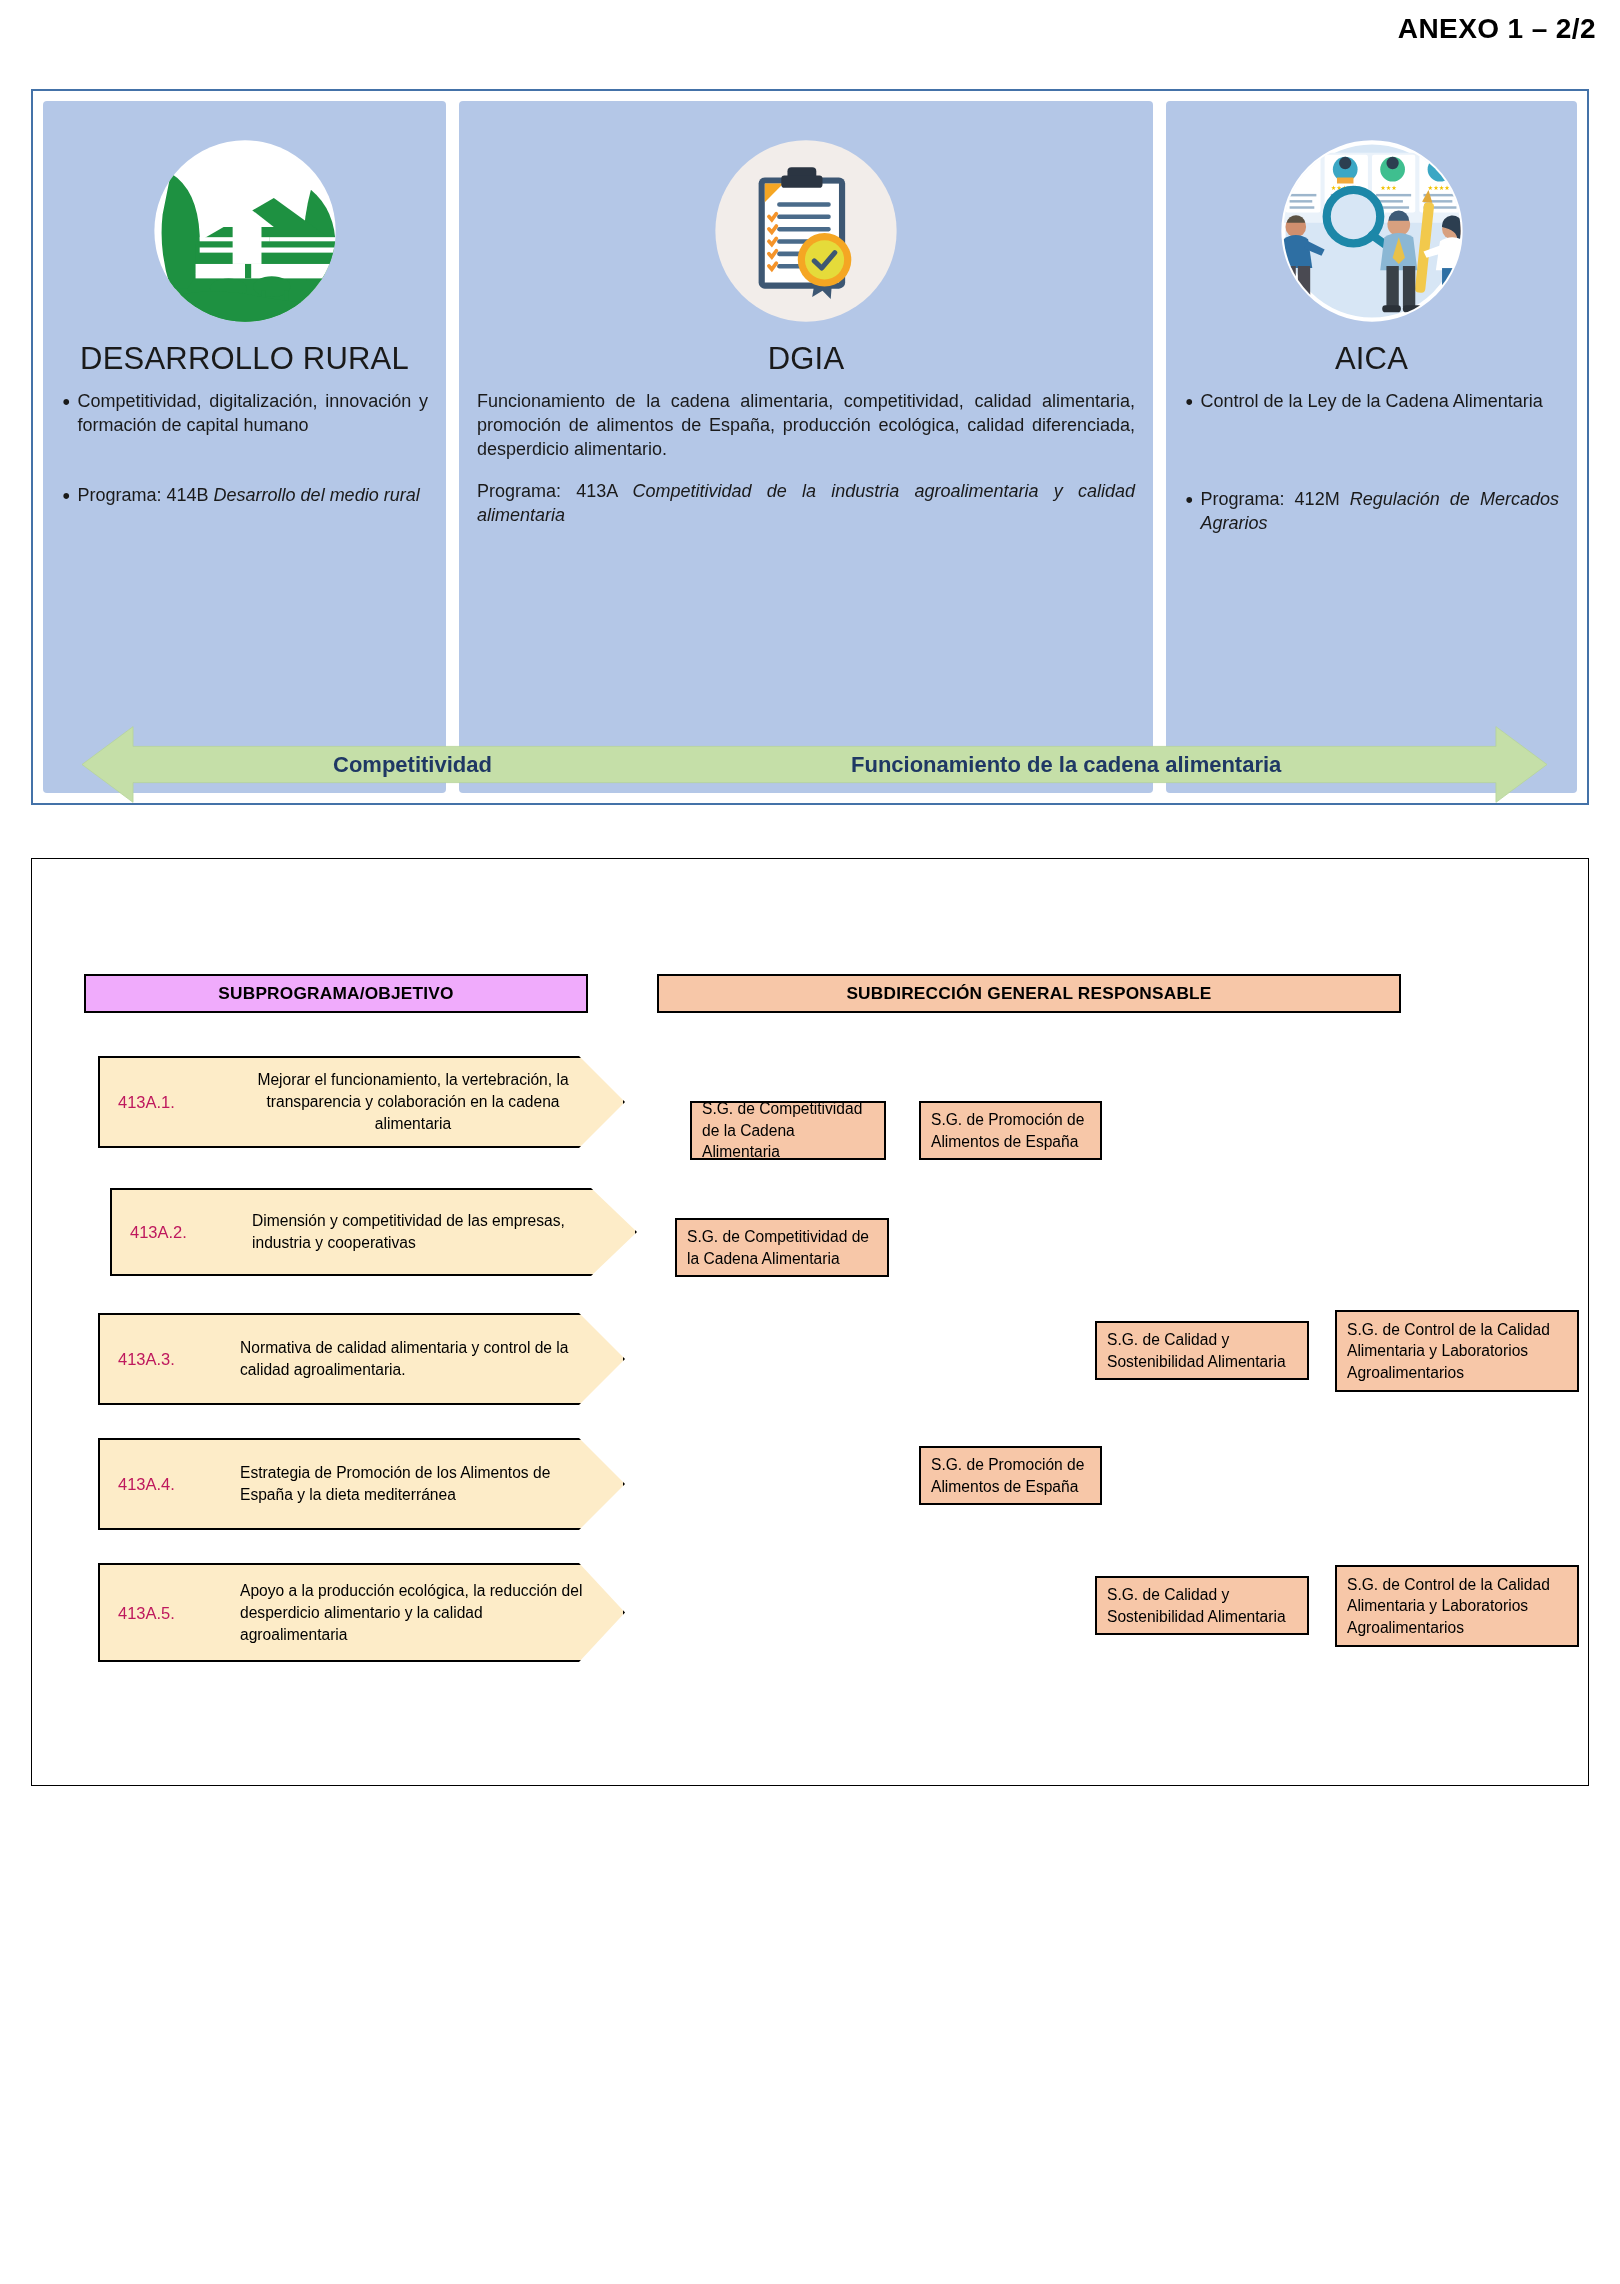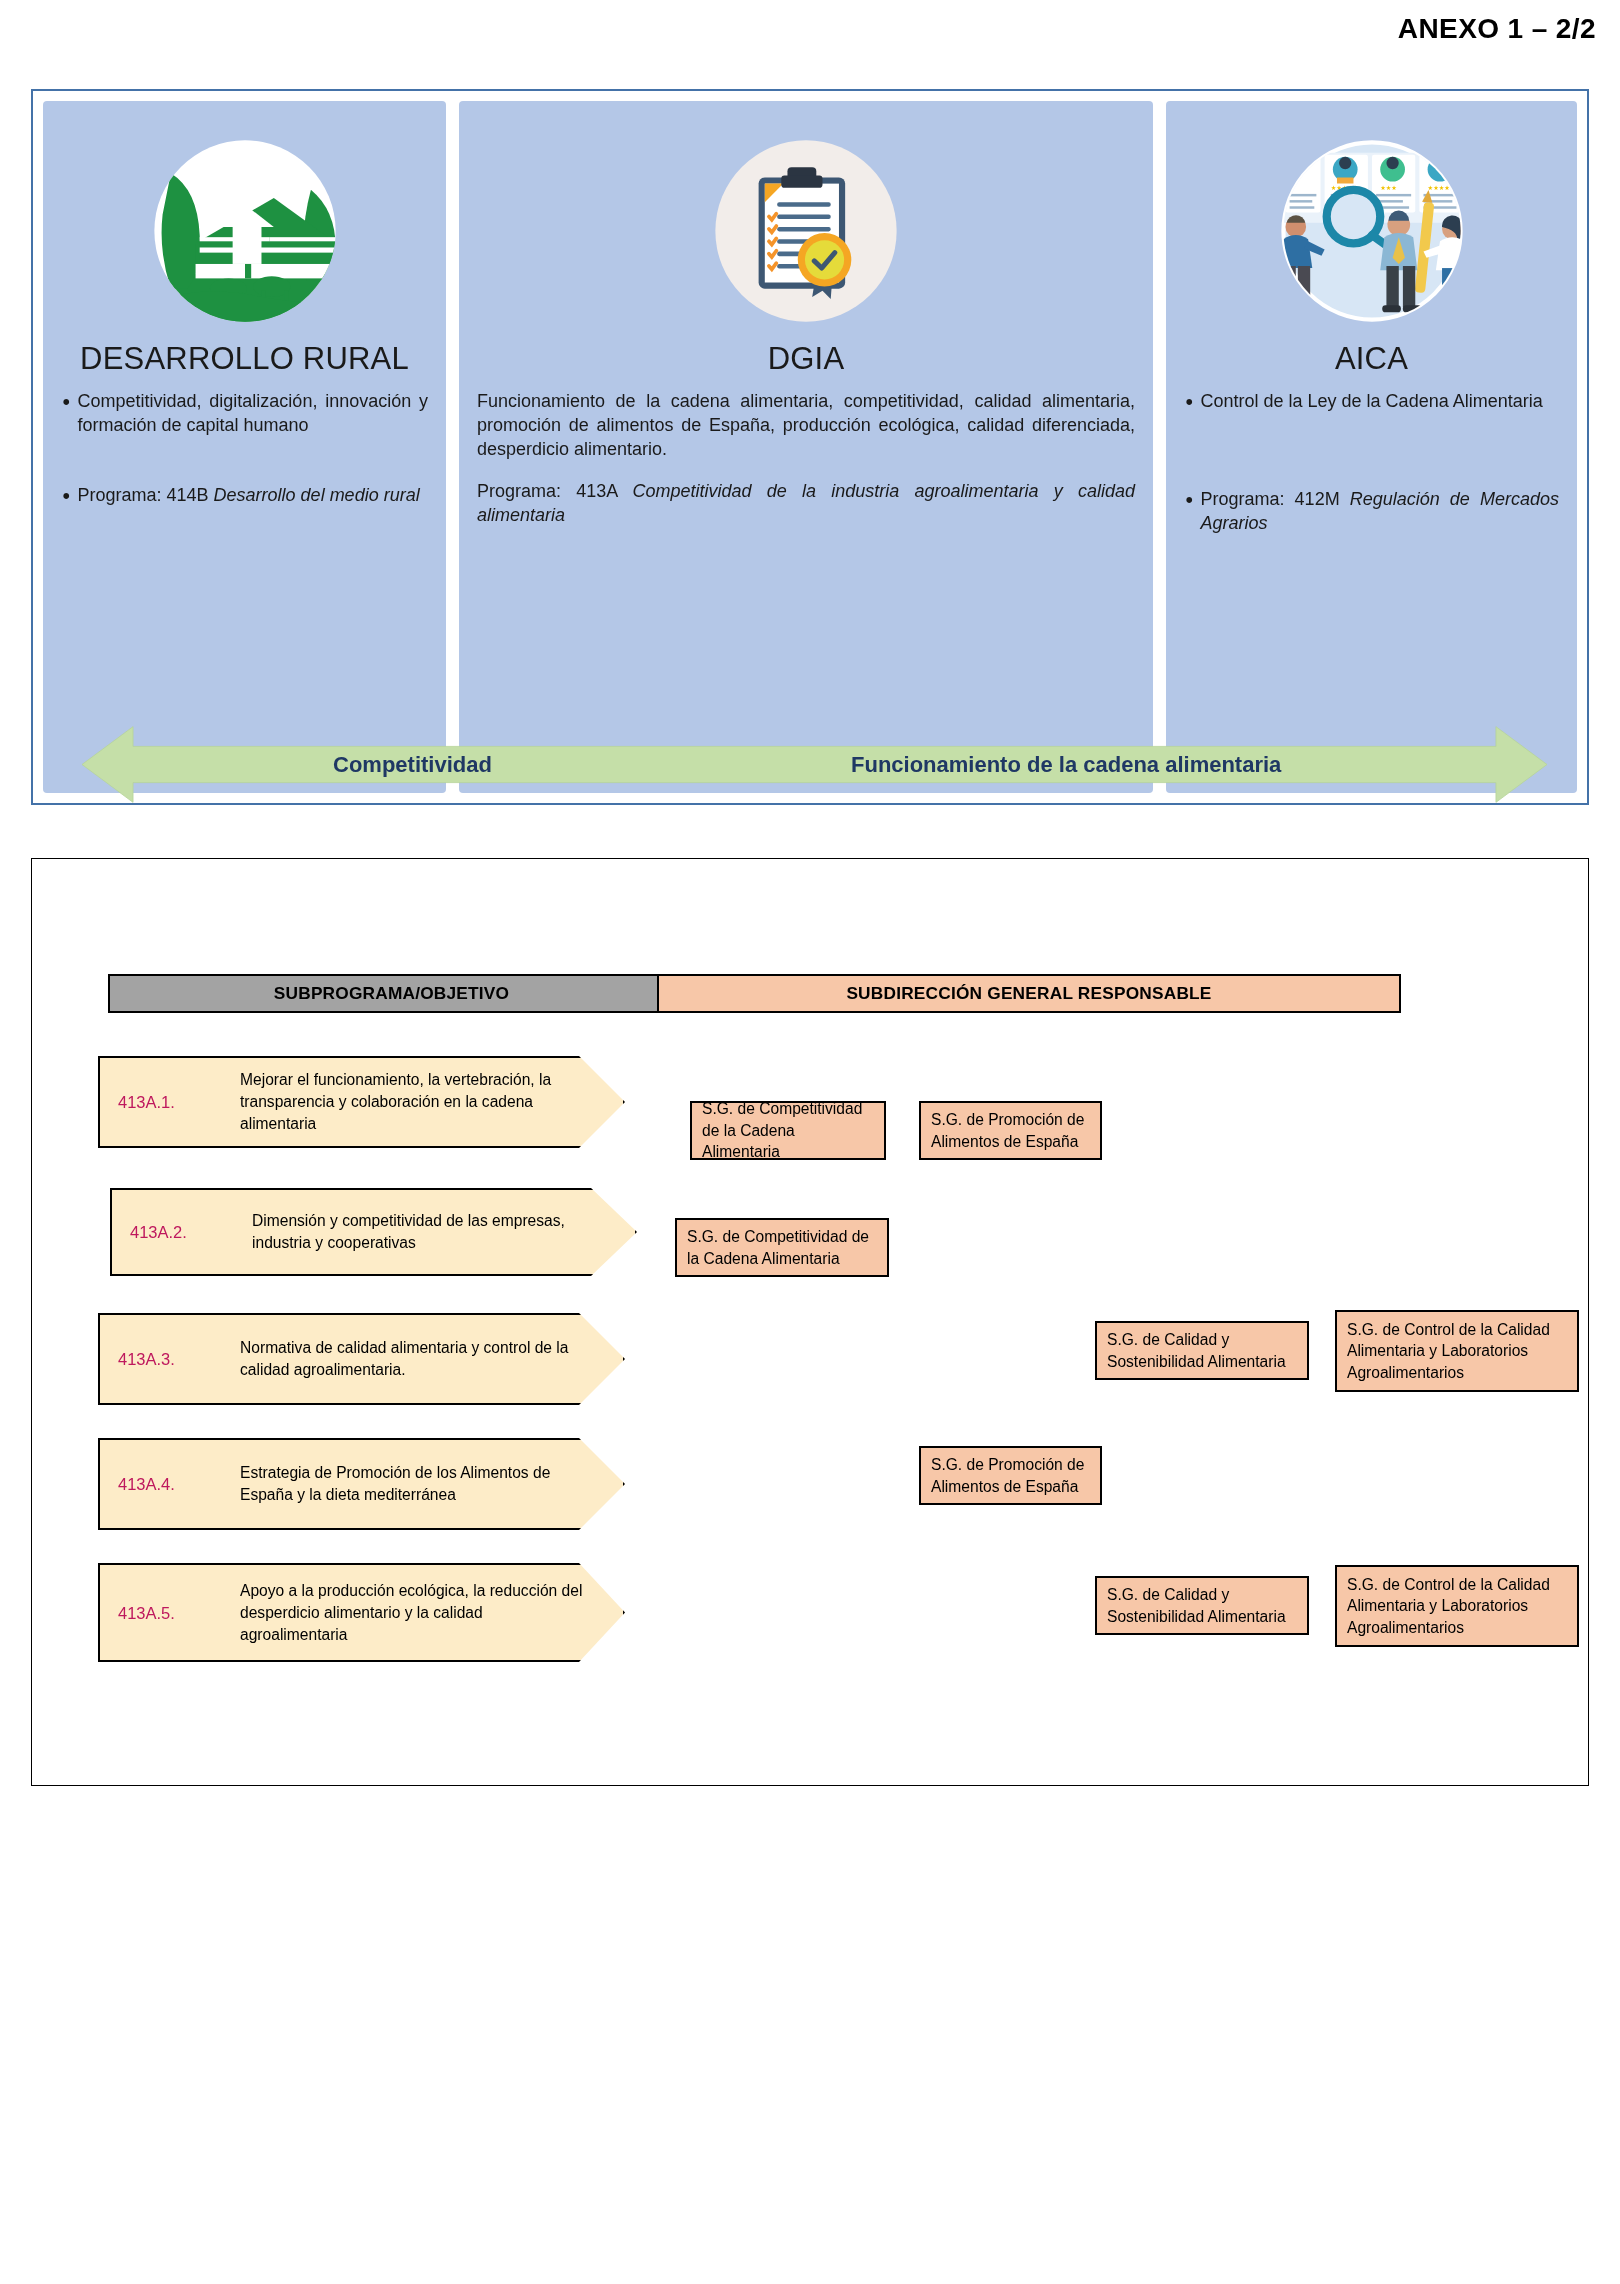--- a/index.html
+++ b/index.html
@@ -136,21 +136,21 @@
     box-sizing: border-box;
     border: 2.5px solid #000;
     display: flex;
     align-items: center;
     justify-content: center;
     font-size: 17.3px;
     font-weight: bold;
     color: #000;
     letter-spacing: 0.2px;
   }
-  #hdr-sub { left: 76px;  top: 115px; width: 567px;  height: 39px; background: #a3a3a3; }
+  #hdr-sub { left: 52px;  top: 115px; width: 504px;  height: 39px; background: #f0abfc; }
   #hdr-sgr { left: 625px; top: 115px; width: 744px; height: 39px; background: #F7C7A8; }
 
   
   .obj {
     position: absolute;
     background: #FDECC8;
     border: 2.5px solid #000;
     box-sizing: border-box;
     clip-path: polygon(0 0, calc(100% - 46px) 0, 100% 50%, calc(100% - 46px) 100%, 0 100%);
     display: flex;
@@ -373,21 +373,21 @@
   </div>
 </div>
 
 <div id="bottom-section">
 
   <div class="hdr-bar" id="hdr-sub">SUBPROGRAMA/OBJETIVO</div>
   <div class="hdr-bar" id="hdr-sgr">SUBDIRECCIÓN GENERAL RESPONSABLE</div>
 
   <div class="obj" style="left:66px; top:197px; width:527px; height:92px;">
     <div class="obj-code">413A.1.</div>
-    <div class="obj-text" style="width:346px;">Mejorar el funcionamiento, la vertebración, la transparencia y colaboración en la cadena alimentaria</div>
+    <div class="obj-text" style="width:346px;text-align:center;">Mejorar el funcionamiento, la vertebración, la transparencia y colaboración en la cadena alimentaria</div>
   </div>
   <div class="sg" style="left:658px; top:242px; width:196px; height:59px;">
     <span>S.G. de Competitividad de la Cadena Alimentaria</span>
   </div>
   <div class="sg" style="left:887px; top:242px; width:183px; height:59px;">
     <span>S.G. de Promoción de Alimentos de España</span>
   </div>
 
   <div class="obj" style="left:78px; top:329px; width:527px; height:88px;padding-left:47px;">
     <div class="obj-code">413A.2.</div>

